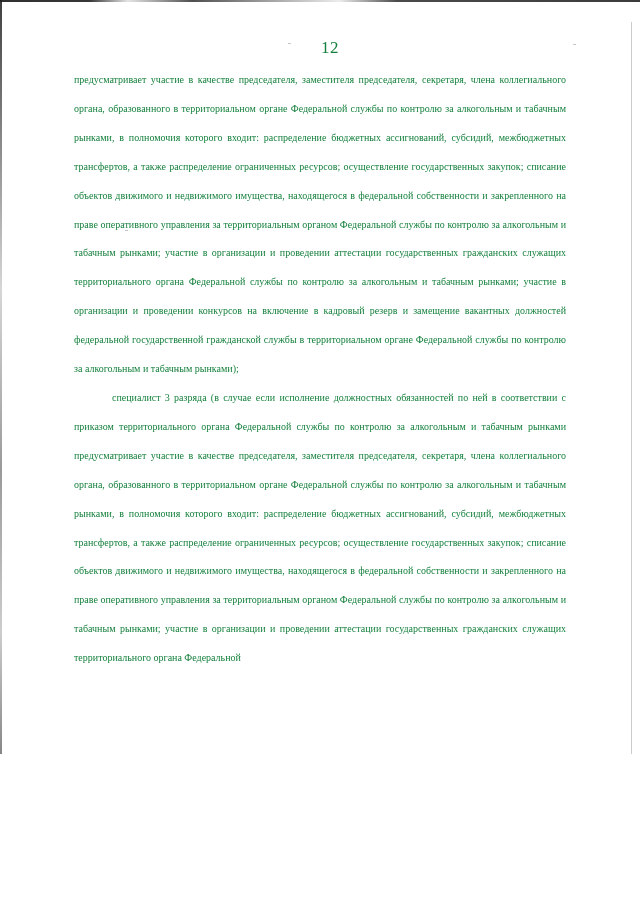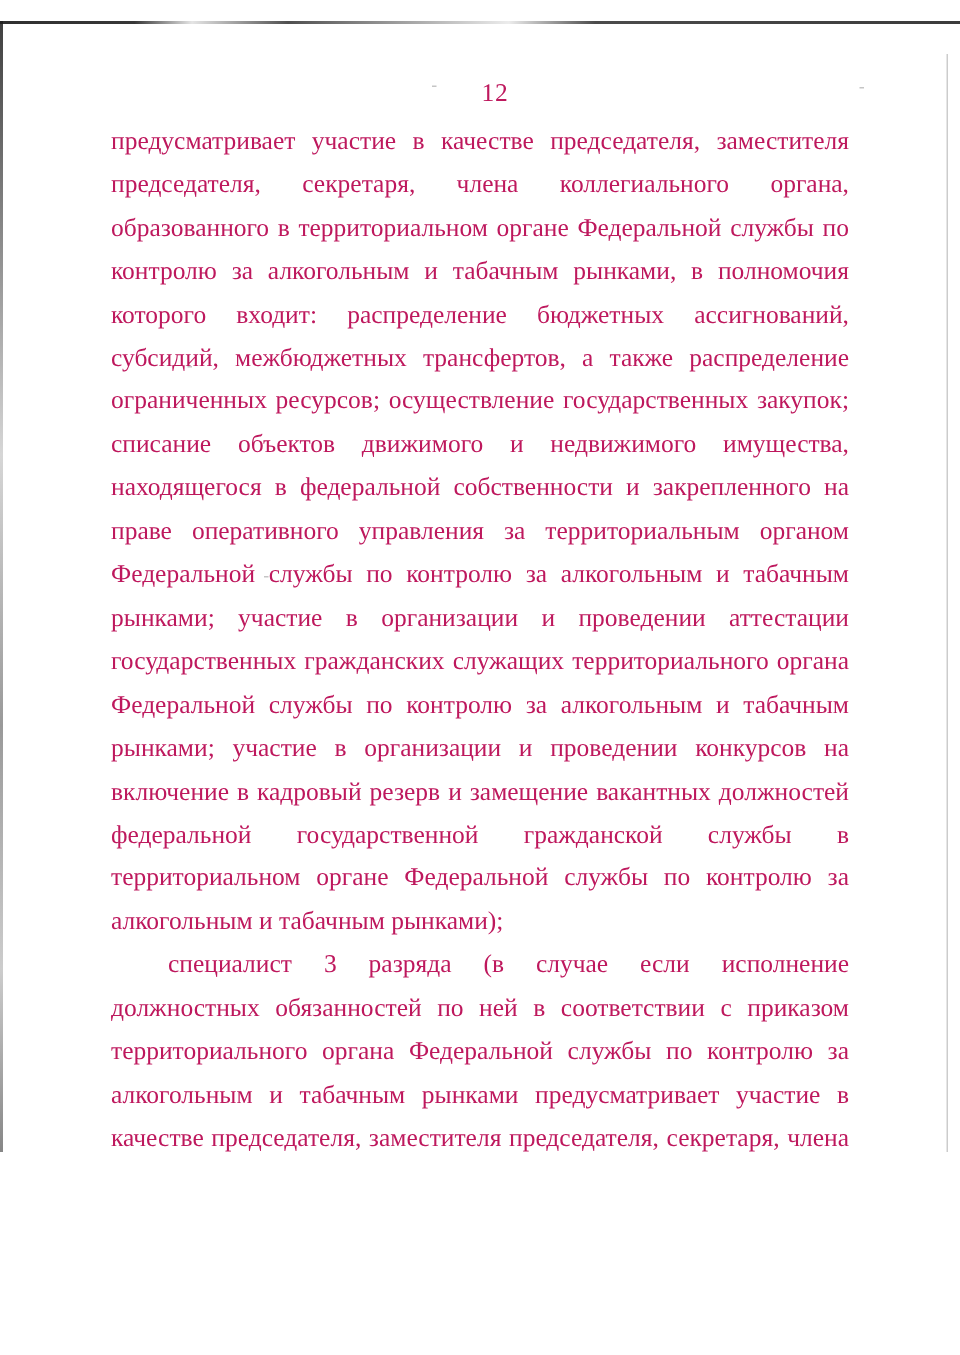--- a/index.html
+++ b/index.html
@@ -7,22 +7,21 @@
     padding: 0;
     background: #ffffff;
   }
   .page {
     position: relative;
     width: 640px;
     height: 754px;
     background: #ffffff;
     overflow: hidden;
     font-family: "Liberation Serif", "DejaVu Serif", serif;
-    color: #be185d;
-    margin-top: 14px;
+    color: #15803d;
   }
   
   .scan-edge-left {
     position: absolute;
     left: 0; top: 0;
     width: 2px; height: 903px;
     background: linear-gradient(to bottom,
       rgba(30,30,30,0.85) 0%,
       rgba(60,60,60,0.55) 18%,
       rgba(120,120,120,0.30) 32%,
@@ -74,21 +73,21 @@
   .body-text {
     position: absolute;
     left: 74px;
     top: 66px;
     width: 492px;
   }
   p.para {
     margin: 0;
     text-align: justify;
     text-justify: inter-word;
-    font-size: 17px;
+    font-size: 10px;
     line-height: 28.9px;
     text-indent: 38px;
     hyphens: none;
     word-spacing: 0px;
   }
   p.para.no-indent { text-indent: 0; }
   p.para + p.para { margin-top: 0px; }
 
   
   .speck {

